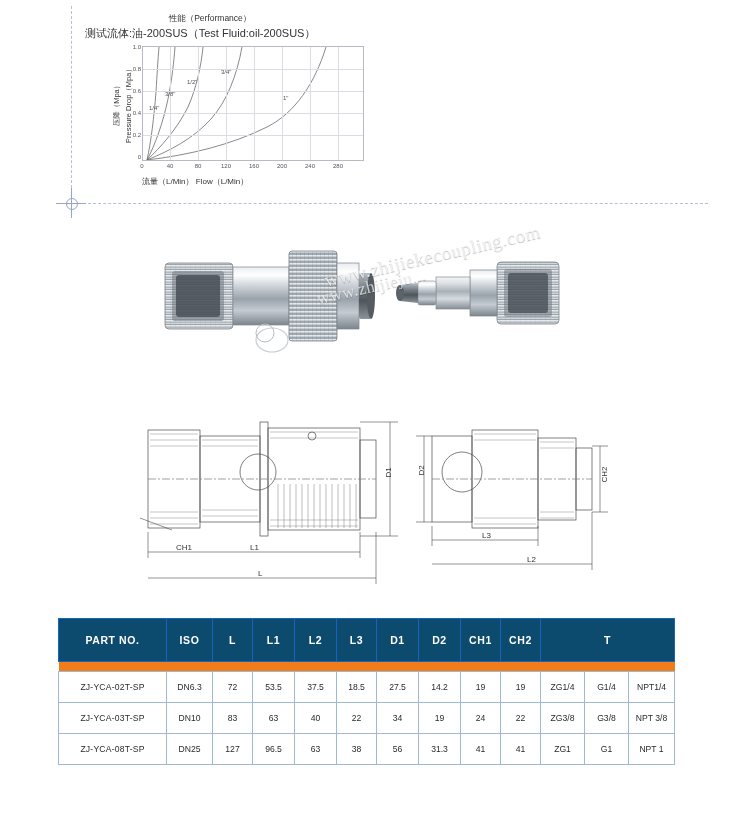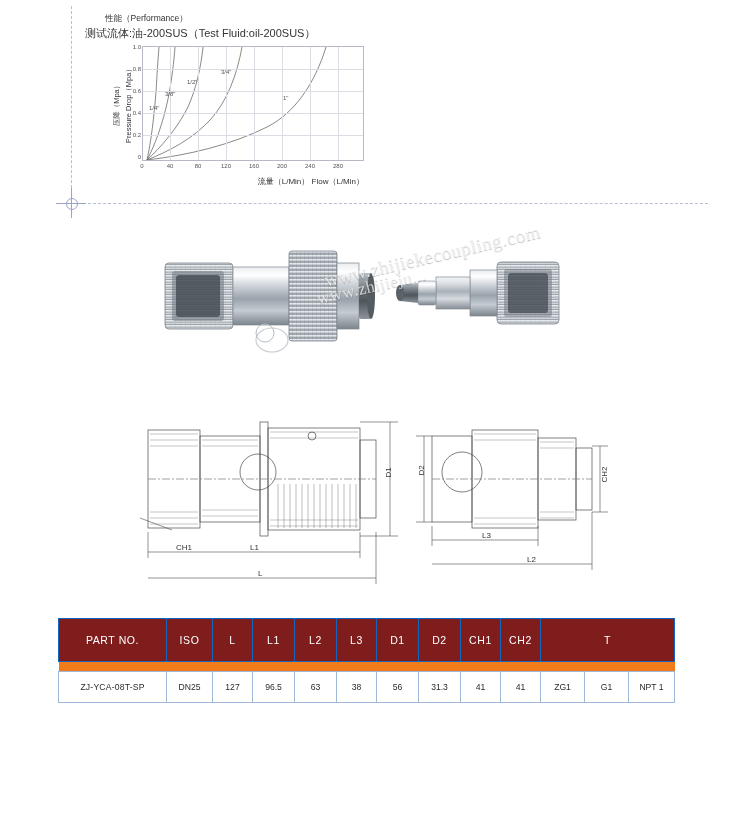--- a/index.html
+++ b/index.html
@@ -22,20 +22,21 @@
     left: 0;
     top: 0;
     width: 729px;
     height: 215px;
   }
   .chart-title {
     position: absolute;
     left: 105px;
     top: 12px;
     width: 210px;
+    text-align: center;
     font-size: 8.5px;
     color: #333;
     line-height: 13px;
   }
   .chart-subtitle {
     position: absolute;
     left: 85px;
     top: 27px;
     width: 250px;
     text-align: left;
@@ -99,21 +100,21 @@
     font-size: 7.5px;
     color: #333;
     line-height: 10px;
     white-space: nowrap;
   }
   .x-axis-label {
     position: absolute;
     left: 142px;
     top: 176px;
     width: 222px;
-    text-align: right;
+    text-align: left;
     font-size: 8px;
     color: #333;
   }
   .x-ticks {
     position: absolute;
     left: 142px;
     top: 163px;
     width: 232px;
     height: 10px;
   }
@@ -217,24 +218,24 @@
     left: 58px;
     top: 618px;
     width: 616px;
   }
   table.spec {
     border-collapse: collapse;
     width: 616px;
     table-layout: fixed;
   }
   table.spec th {
-    background: #7f1d1d;
+    background: #0c4a6e;
     color: #ffffff;
     font-size: 10.5px;
-    font-weight: normal;
+    font-weight: bold;
     height: 40px;
     border: 1px solid #1565c0;
     letter-spacing: 0.6px;
   }
   table.spec tr.accent td {
     background: #f07d1a;
     height: 9px;
     padding: 0;
     border: none;
   }
@@ -535,20 +536,50 @@
         <th>CH1</th>
         <th>CH2</th>
         <th colspan="3">T</th>
       </tr>
       <tr class="accent">
         <td colspan="13"></td>
       </tr>
     </thead>
     <tbody>
       <tr>
+        <td class="partno">ZJ-YCA-02T-SP</td>
+        <td>DN6.3</td>
+        <td>72</td>
+        <td>53.5</td>
+        <td>37.5</td>
+        <td>18.5</td>
+        <td>27.5</td>
+        <td>14.2</td>
+        <td>19</td>
+        <td>19</td>
+        <td class="tcol">ZG1/4</td>
+        <td class="tcol">G1/4</td>
+        <td class="tcol">NPT1/4</td>
+      </tr>
+      <tr>
+        <td class="partno">ZJ-YCA-03T-SP</td>
+        <td>DN10</td>
+        <td>83</td>
+        <td>63</td>
+        <td>40</td>
+        <td>22</td>
+        <td>34</td>
+        <td>19</td>
+        <td>24</td>
+        <td>22</td>
+        <td class="tcol">ZG3/8</td>
+        <td class="tcol">G3/8</td>
+        <td class="tcol">NPT 3/8</td>
+      </tr>
+      <tr>
         <td class="partno">ZJ-YCA-08T-SP</td>
         <td>DN25</td>
         <td>127</td>
         <td>96.5</td>
         <td>63</td>
         <td>38</td>
         <td>56</td>
         <td>31.3</td>
         <td>41</td>
         <td>41</td>

